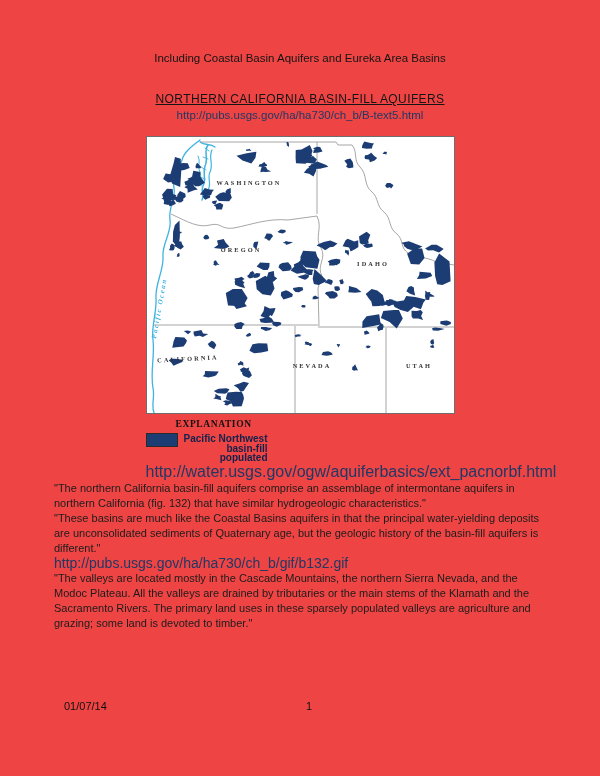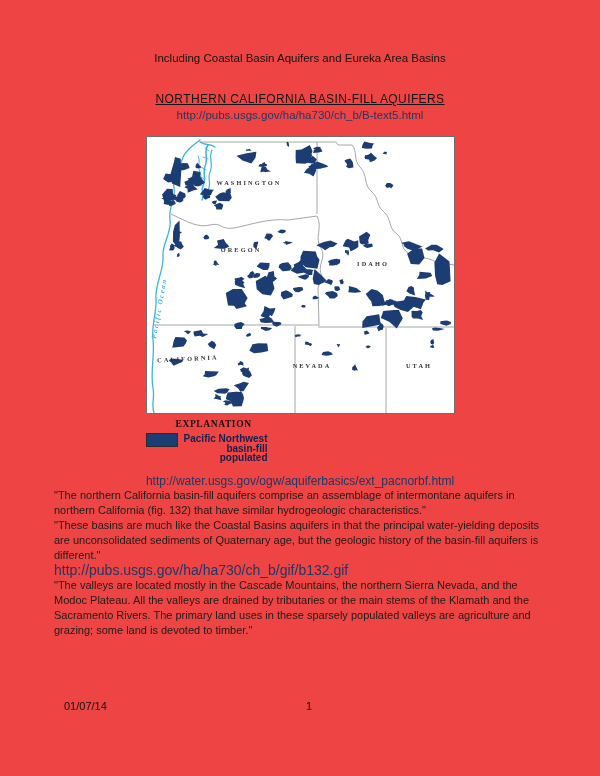--- a/index.html
+++ b/index.html
@@ -17,21 +17,21 @@
   .map-box{width:309px;height:278px;}
   .map-footer{display:flex;justify-content:space-between;margin-top:4px;}
   .map-caption{width:204px;font-size:8px;line-height:10.5px;color:#111;}
   .map-caption b{color:#000;}
   .legend{width:122px;padding-top:1px;}
   .legend-title{font-family:"Liberation Serif","DejaVu Serif",serif;font-weight:bold;font-size:9.5px;letter-spacing:.6px;margin-left:30px;color:#111;}
   .legend-row{display:flex;margin-top:4px;}
   .legend-swatch{width:32px;height:14px;background:#1c3c74;flex:0 0 auto;margin-right:6px;outline:1px solid #2a2a2a;outline-offset:-1px;}
   .legend-label{font-size:10px;line-height:9.5px;font-weight:bold;color:#12224d;padding-top:1px;text-align:right;}
   .legend-label .indent{margin-left:8px;}
-  .src-link-row{margin-top:11px;text-align:center;font-size:12px;}
+  .src-link-row{text-align:center;font-size:16px;}
   
   .body-text{width:492px;margin:0 auto;}
   p.para{margin:0;font-size:11px;line-height:15px;}
   .p1{margin-top:23px;}
   .p2{margin-top:17px;}
   .fig-link-row{font-size:14px;line-height:15px;}
   .p3{margin-top:11px;}
   
   .footer{position:absolute;top:700px;left:9px;width:100%;font-size:11px;color:#111;}
   .footer .date{position:absolute;left:55px;top:0;}

